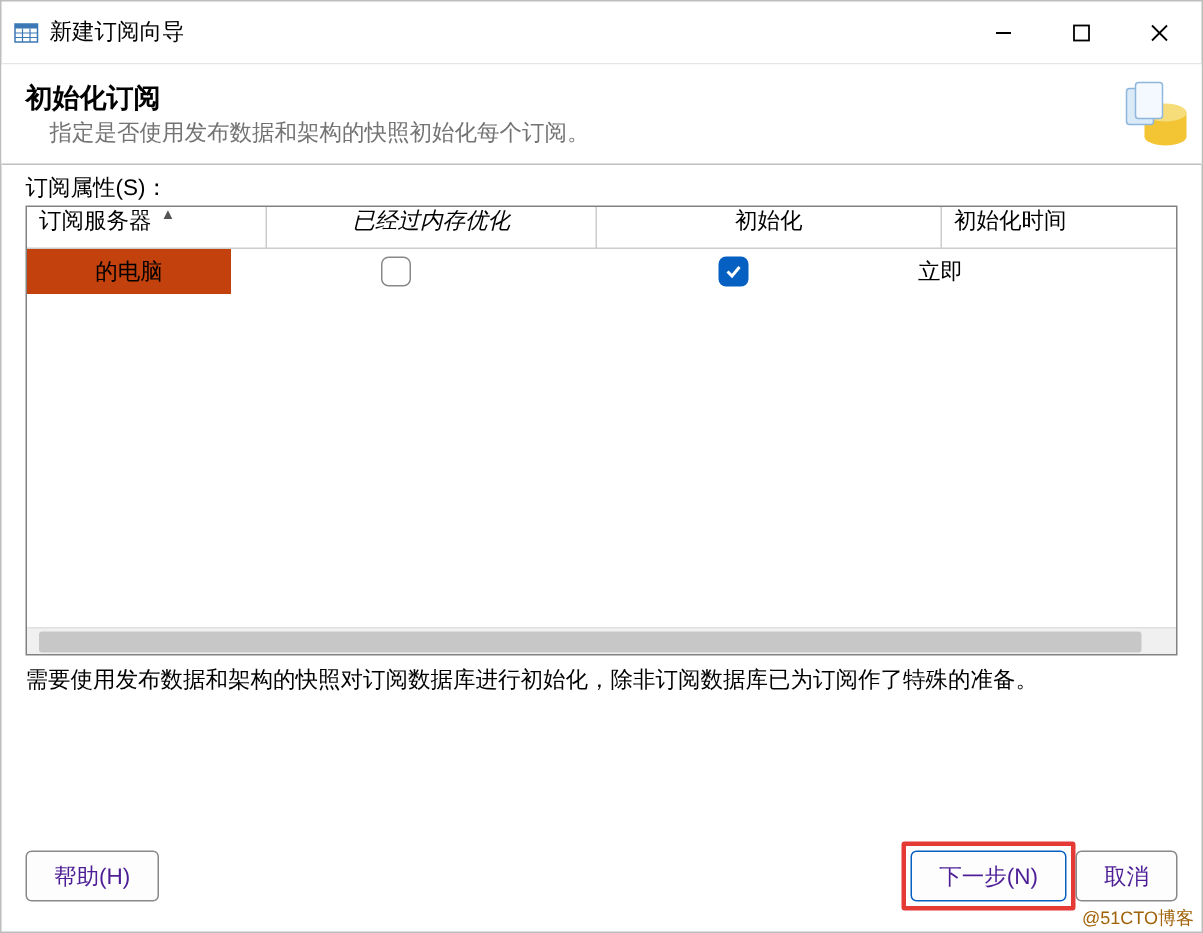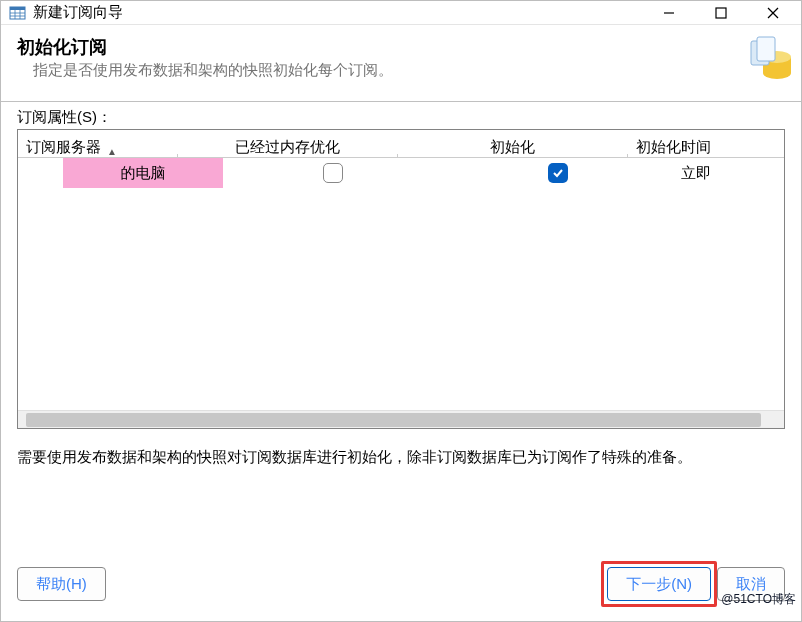--- a/index.html
+++ b/index.html
@@ -15,21 +15,21 @@
   }
   .window {
     width: 802px;
     height: 622px;
     border: 1px solid #bdbdbd;
     background: #fff;
     display: flex;
     flex-direction: column;
   }
   .titlebar {
-    height: 24px;
+    height: 42px;
     display: flex;
     align-items: center;
     padding: 0 2px 0 8px;
     border-bottom: 1px solid #e5e5e5;
   }
   .title-icon {
     width: 18px;
     height: 16px;
     margin-right: 6px;
   }
@@ -42,21 +42,21 @@
     width: 52px;
     height: 42px;
     display: flex;
     align-items: center;
     justify-content: center;
     cursor: pointer;
   }
   .header-panel {
     display: flex;
     align-items: flex-start;
-    padding: 10px 6px 18px 16px;
+    padding: 10px 6px 8px 16px;
     border-bottom: 1px solid #c0c0c0;
     background: #fff;
   }
   .header-text { flex: 1; }
   .header-title {
     font-size: 18px;
     font-weight: bold;
     color: #000;
     margin-bottom: 2px;
   }
@@ -88,29 +88,28 @@
   }
   .grid-headers {
     display: flex;
     height: 28px;
     background: #fff;
   }
   .grid-headers > div {
     border-right: 1px solid #ccc;
     border-bottom: 1px solid #ccc;
     display: flex;
-    align-items: flex-end;
+    align-items: flex-start;
     justify-content: center;
     font-size: 15px;
     color: #000;
     position: relative;
-    margin-top: 24px;
   }
   .col1 { width: 160px; justify-content: flex-start !important; padding-left: 8px; }
-  .col2 { width: 220px; }
+  .col2 { width: 220px; font-style: italic; }
   .col3 { width: 230px; font-family: Liberation Mono, monospace; }
   .col4 { flex: 1; border-right: none !important; justify-content: flex-start !important; padding-left: 8px; }
   .sort-arrow {
     margin-left: 6px;
     font-size: 10px;
     color: #555;
   }
   .grid-body { flex: 1; overflow: hidden; }
   .grid-row {
     display: flex;
@@ -118,24 +117,23 @@
     align-items: center;
   }
   .grid-row > div {
     height: 100%;
     display: flex;
     align-items: center;
     justify-content: center;
     font-size: 15px;
   }
   .row-col1 {
-    width: 160px;
-    background: #f9a8d4;
+    width: 136px;
+    background: #c2410c;
     justify-content: center !important;
-    margin-left: 45px;
   }
   .row-col2 { width: 220px; }
   .row-col3 { width: 230px; }
   .row-col4 { flex: 1; justify-content: flex-start !important; padding-left: 8px; }
   .checkbox-empty {
     width: 20px;
     height: 20px;
     border: 1px solid #888;
     border-radius: 5px;
     background: #fff;
@@ -159,38 +157,38 @@
     position: absolute;
     left: 0;
     top: 2px;
     height: 14px;
     width: 96%;
     margin-left: 1%;
     background: #c7c7c7;
     border-radius: 2px;
   }
   .note-text {
-    margin-top: 17px;
+    margin-top: 6px;
     font-size: 15px;
     line-height: 1.4;
   }
   .button-bar {
     padding: 10px 16px 14px 16px;
     display: flex;
     align-items: center;
   }
   .btn {
     height: 34px;
     padding: 0 18px;
     border: 1px solid #888;
     background: #fdfdfd;
     border-radius: 4px;
     font-size: 15px;
     font-family: inherit;
-    color: #3b82f6;
+    color: #4c1d95;
     cursor: pointer;
     display: flex;
     align-items: center;
     justify-content: center;
   }
   .btn-spacer { flex: 1; }
   .btn + .btn { }
   .btn-next-wrap {
     border: 3px solid #e53935;
     padding: 3px;
@@ -199,23 +197,23 @@
     display: inline-flex;
   }
   .btn-next-wrap .btn {
     border: 1px solid #0560c2;
     margin: 0;
   }
   .btn-finish { color: #888; border-color: #bbb; }
   .watermark {
     position: absolute;
     right: 6px;
-    bottom: 14px;
+    bottom: 1px;
     font-size: 12px;
-    color: #0f172a;
+    color: #a16207;
     pointer-events: none;
   }
 </style>
 </head>
 <body>
 
 <div class="window">
 
   <div class="titlebar">
     <span class="title-icon">

